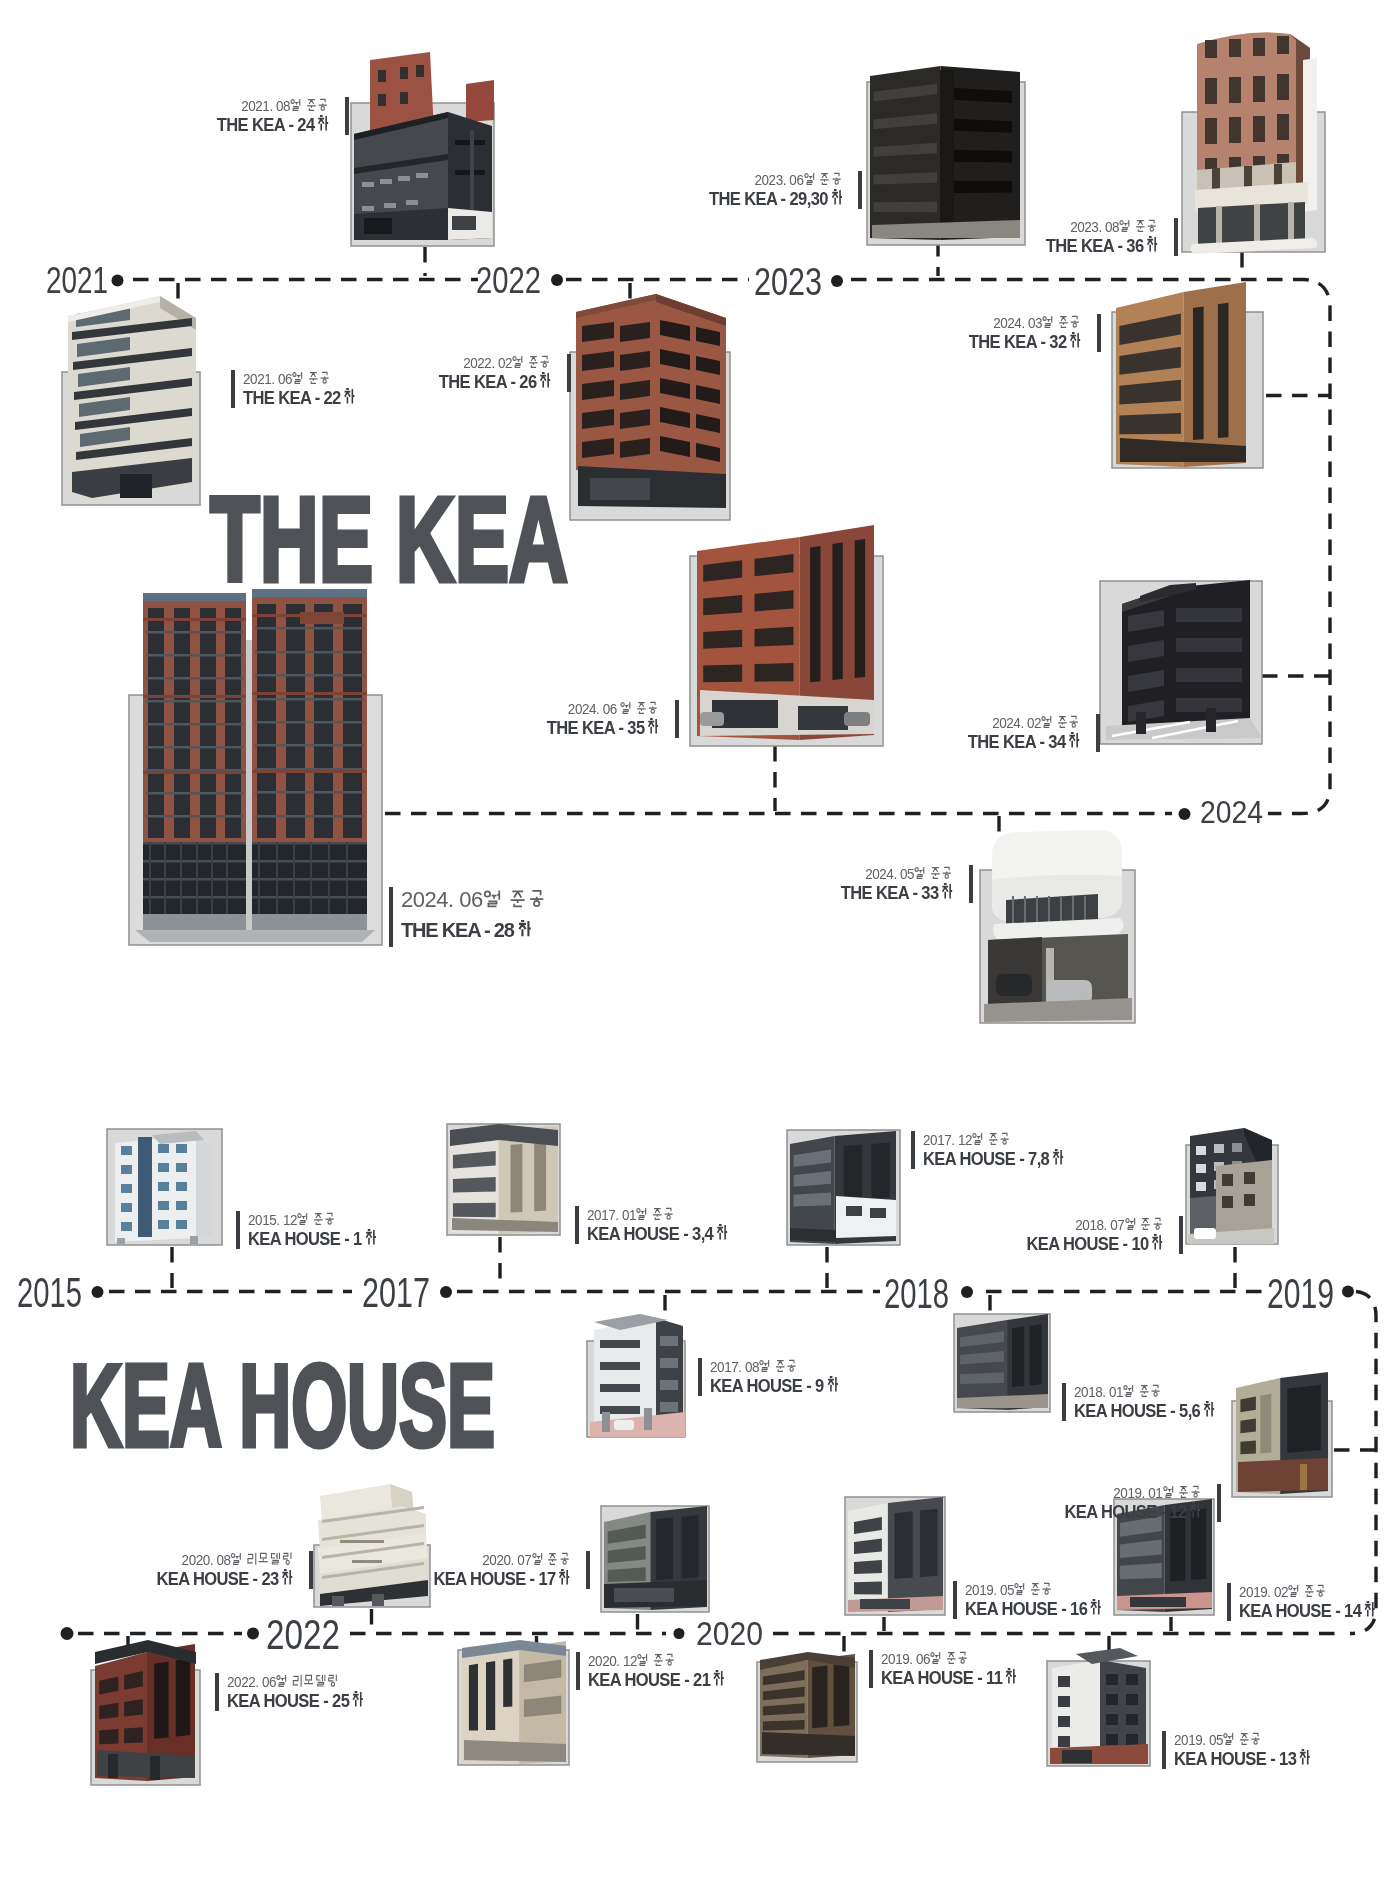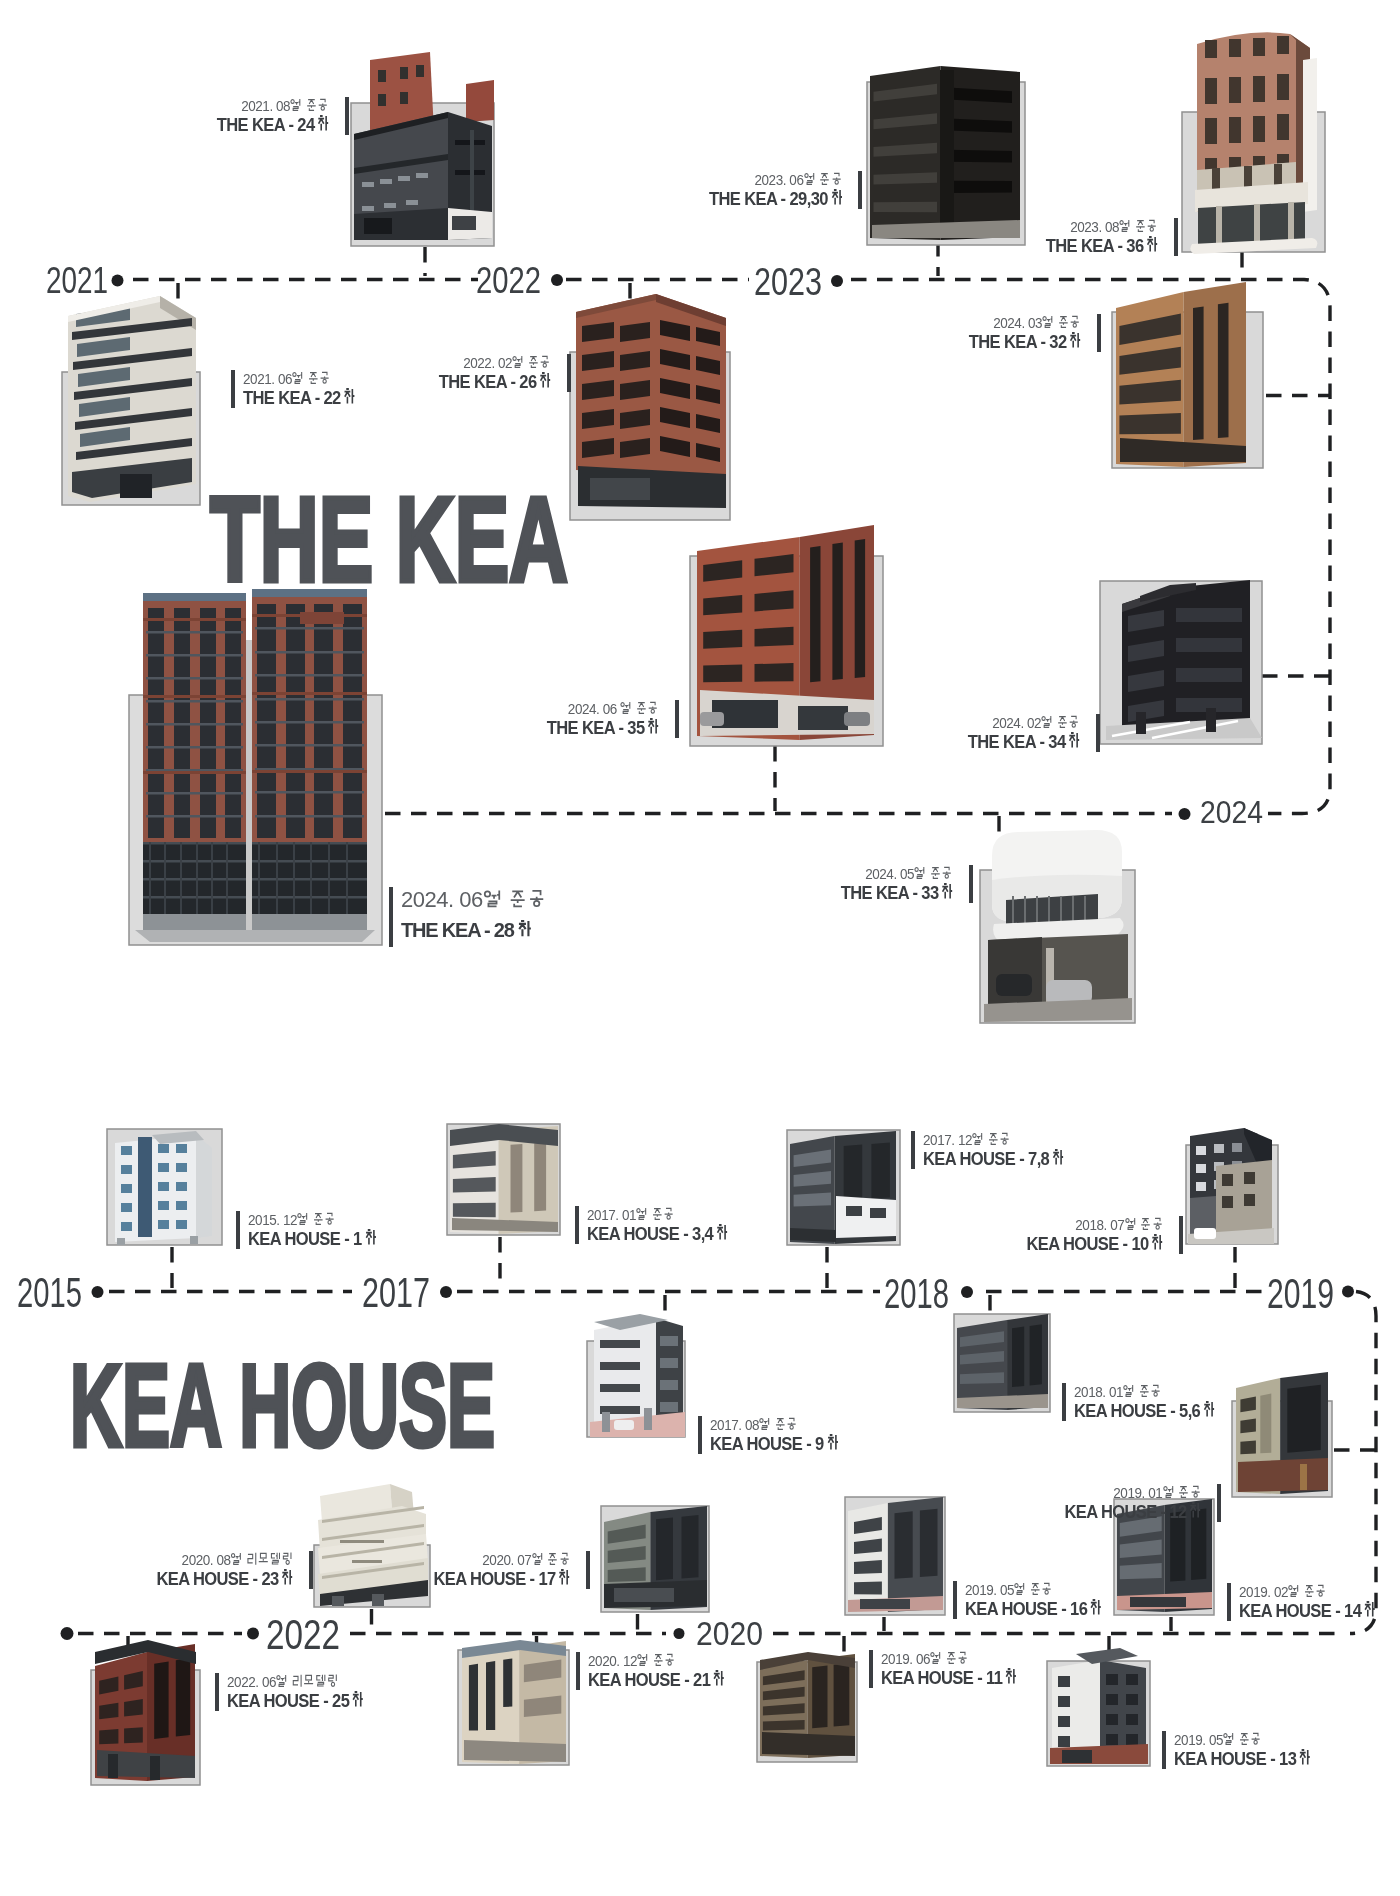--- a/index.html
+++ b/index.html
@@ -874,21 +874,21 @@
         </svg> <svg class="k" viewBox="0 0 100 100">
           <use href="#g-jun"></use>
         </svg><svg class="k" viewBox="0 0 100 100">
           <use href="#g-gong"></use>
         </svg></div>
       <div class="t">KEA HOUSE - 10<svg class="k" viewBox="0 0 100 100">
           <use href="#g-cha"></use>
         </svg></div>
     </div>
 
-<div class="cap capL " style="left:698px;top:1416px;">
+<div class="cap capL " style="left:698px;top:1358px;">
       <div class="d">2017. 08<svg class="k" viewBox="0 0 100 100">
           <use href="#g-wol"></use>
         </svg> <svg class="k" viewBox="0 0 100 100">
           <use href="#g-jun"></use>
         </svg><svg class="k" viewBox="0 0 100 100">
           <use href="#g-gong"></use>
         </svg></div>
       <div class="t">KEA HOUSE - 9<svg class="k" viewBox="0 0 100 100">
           <use href="#g-cha"></use>
         </svg></div>

